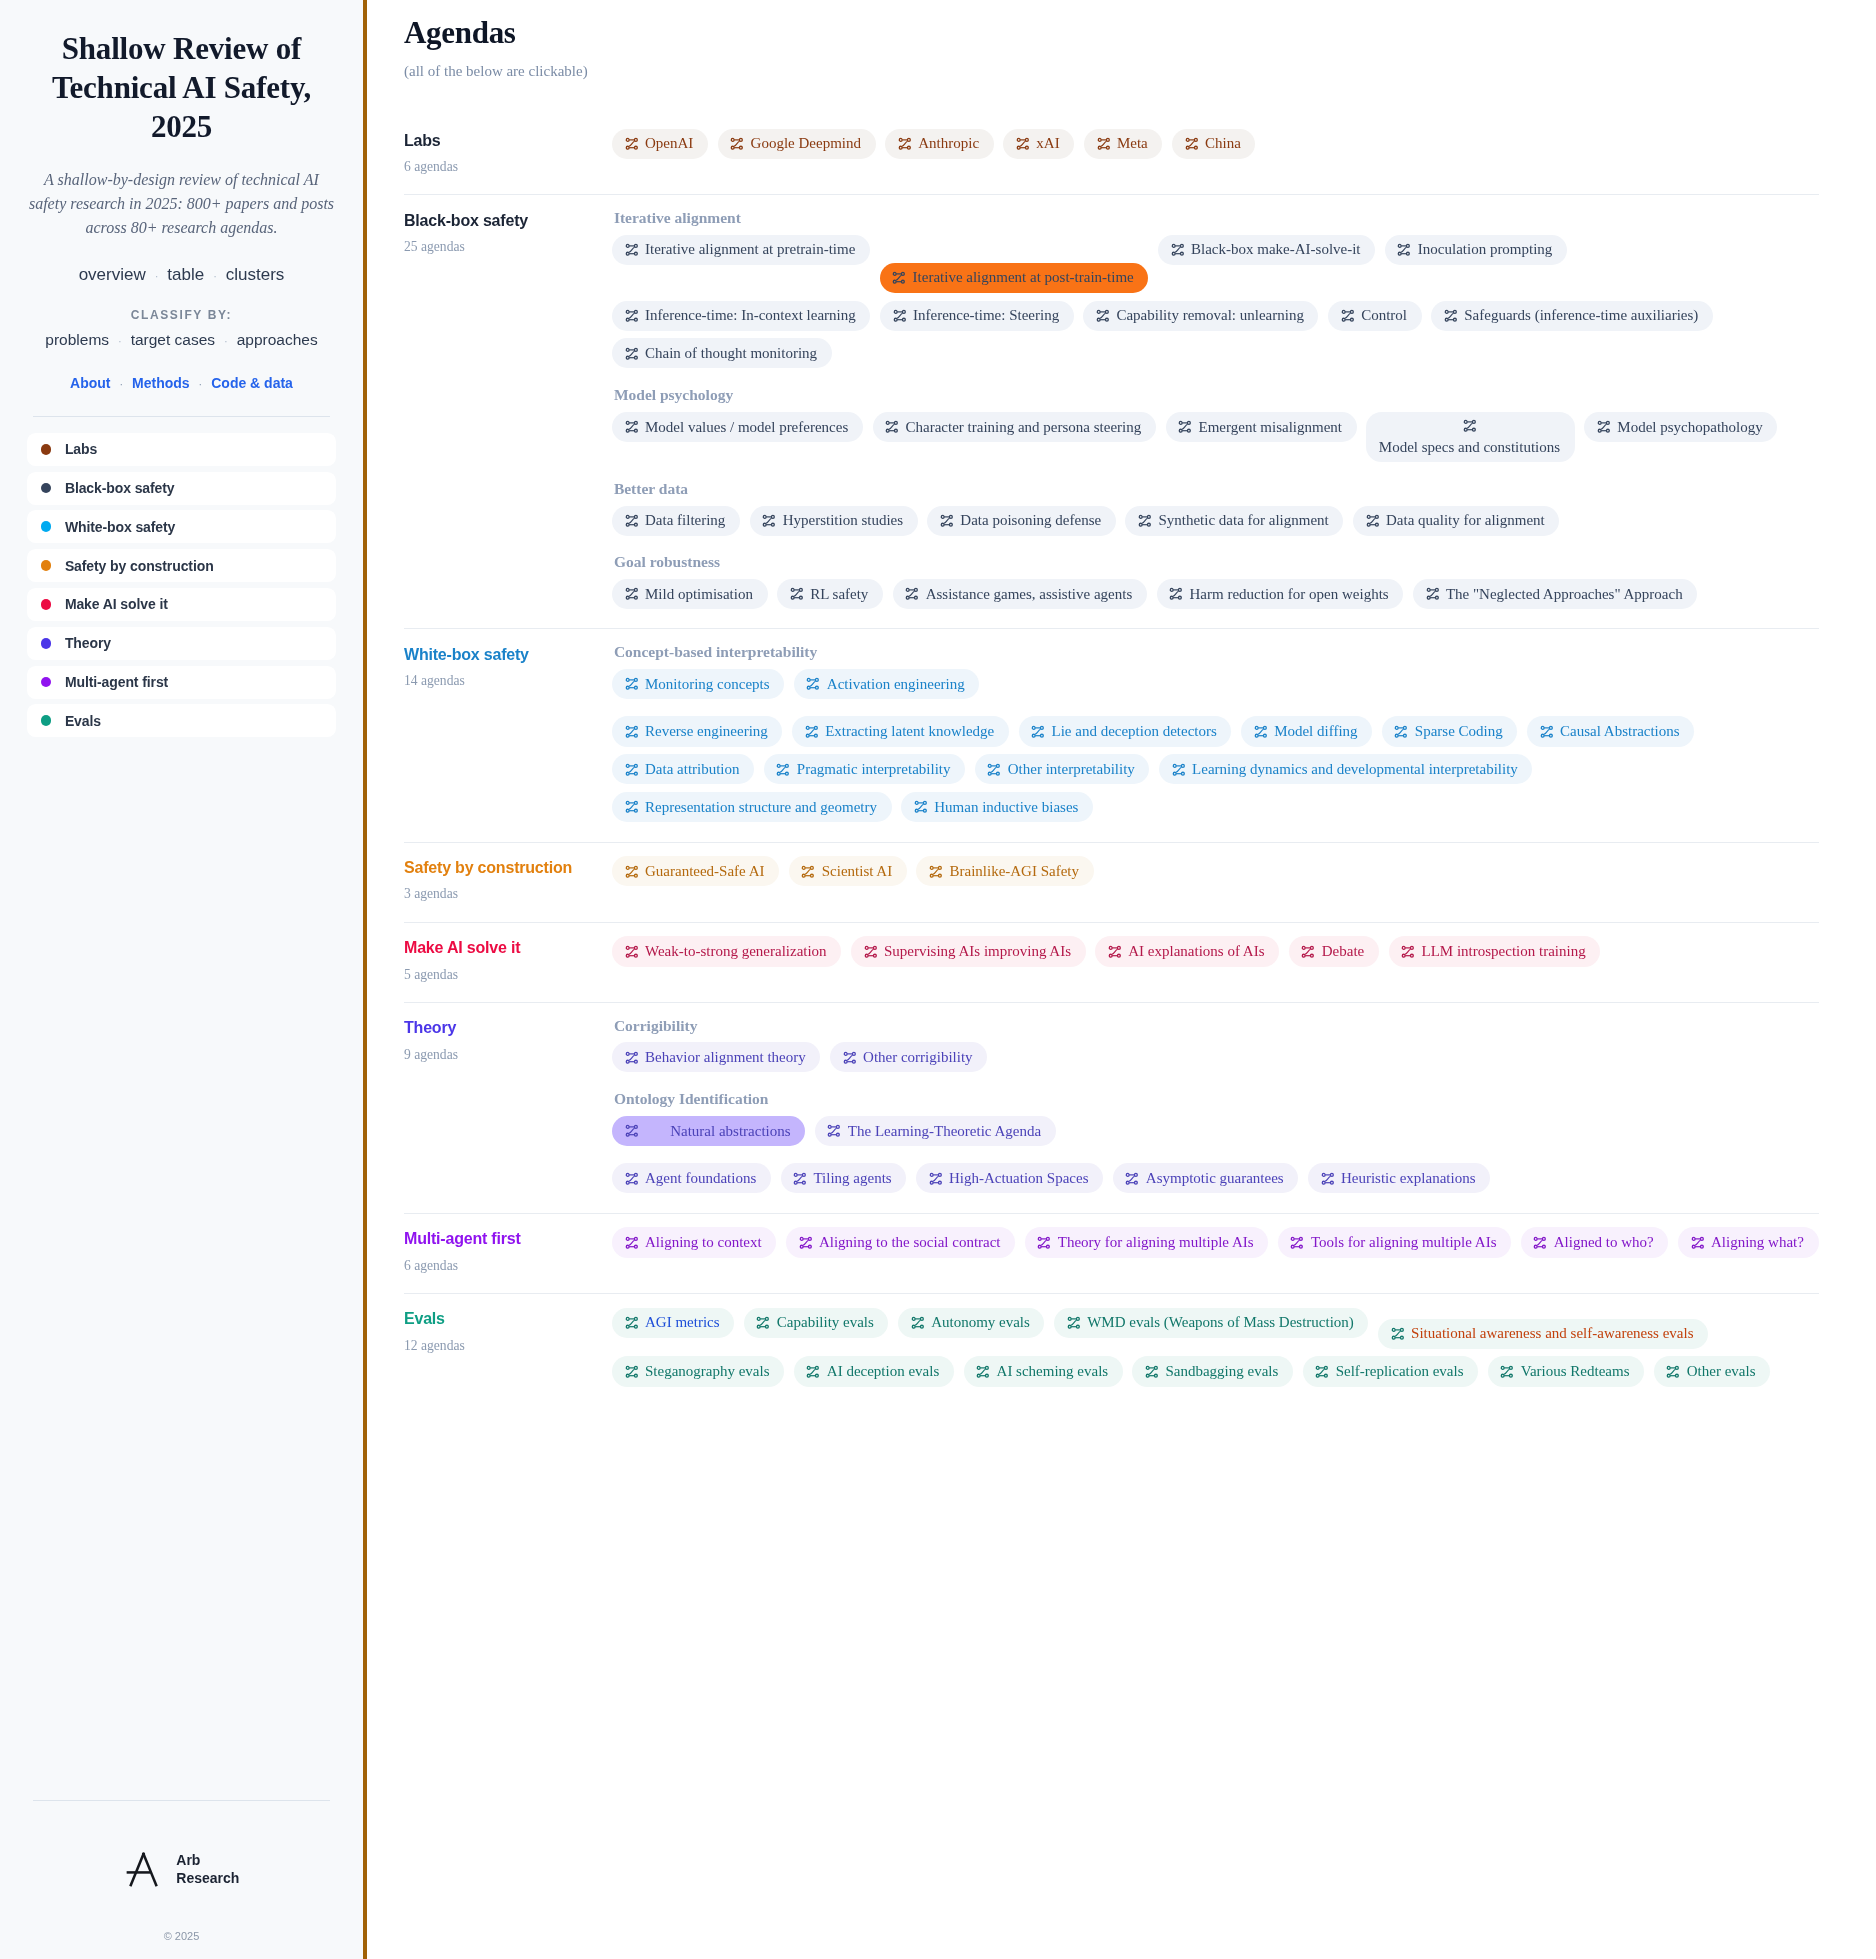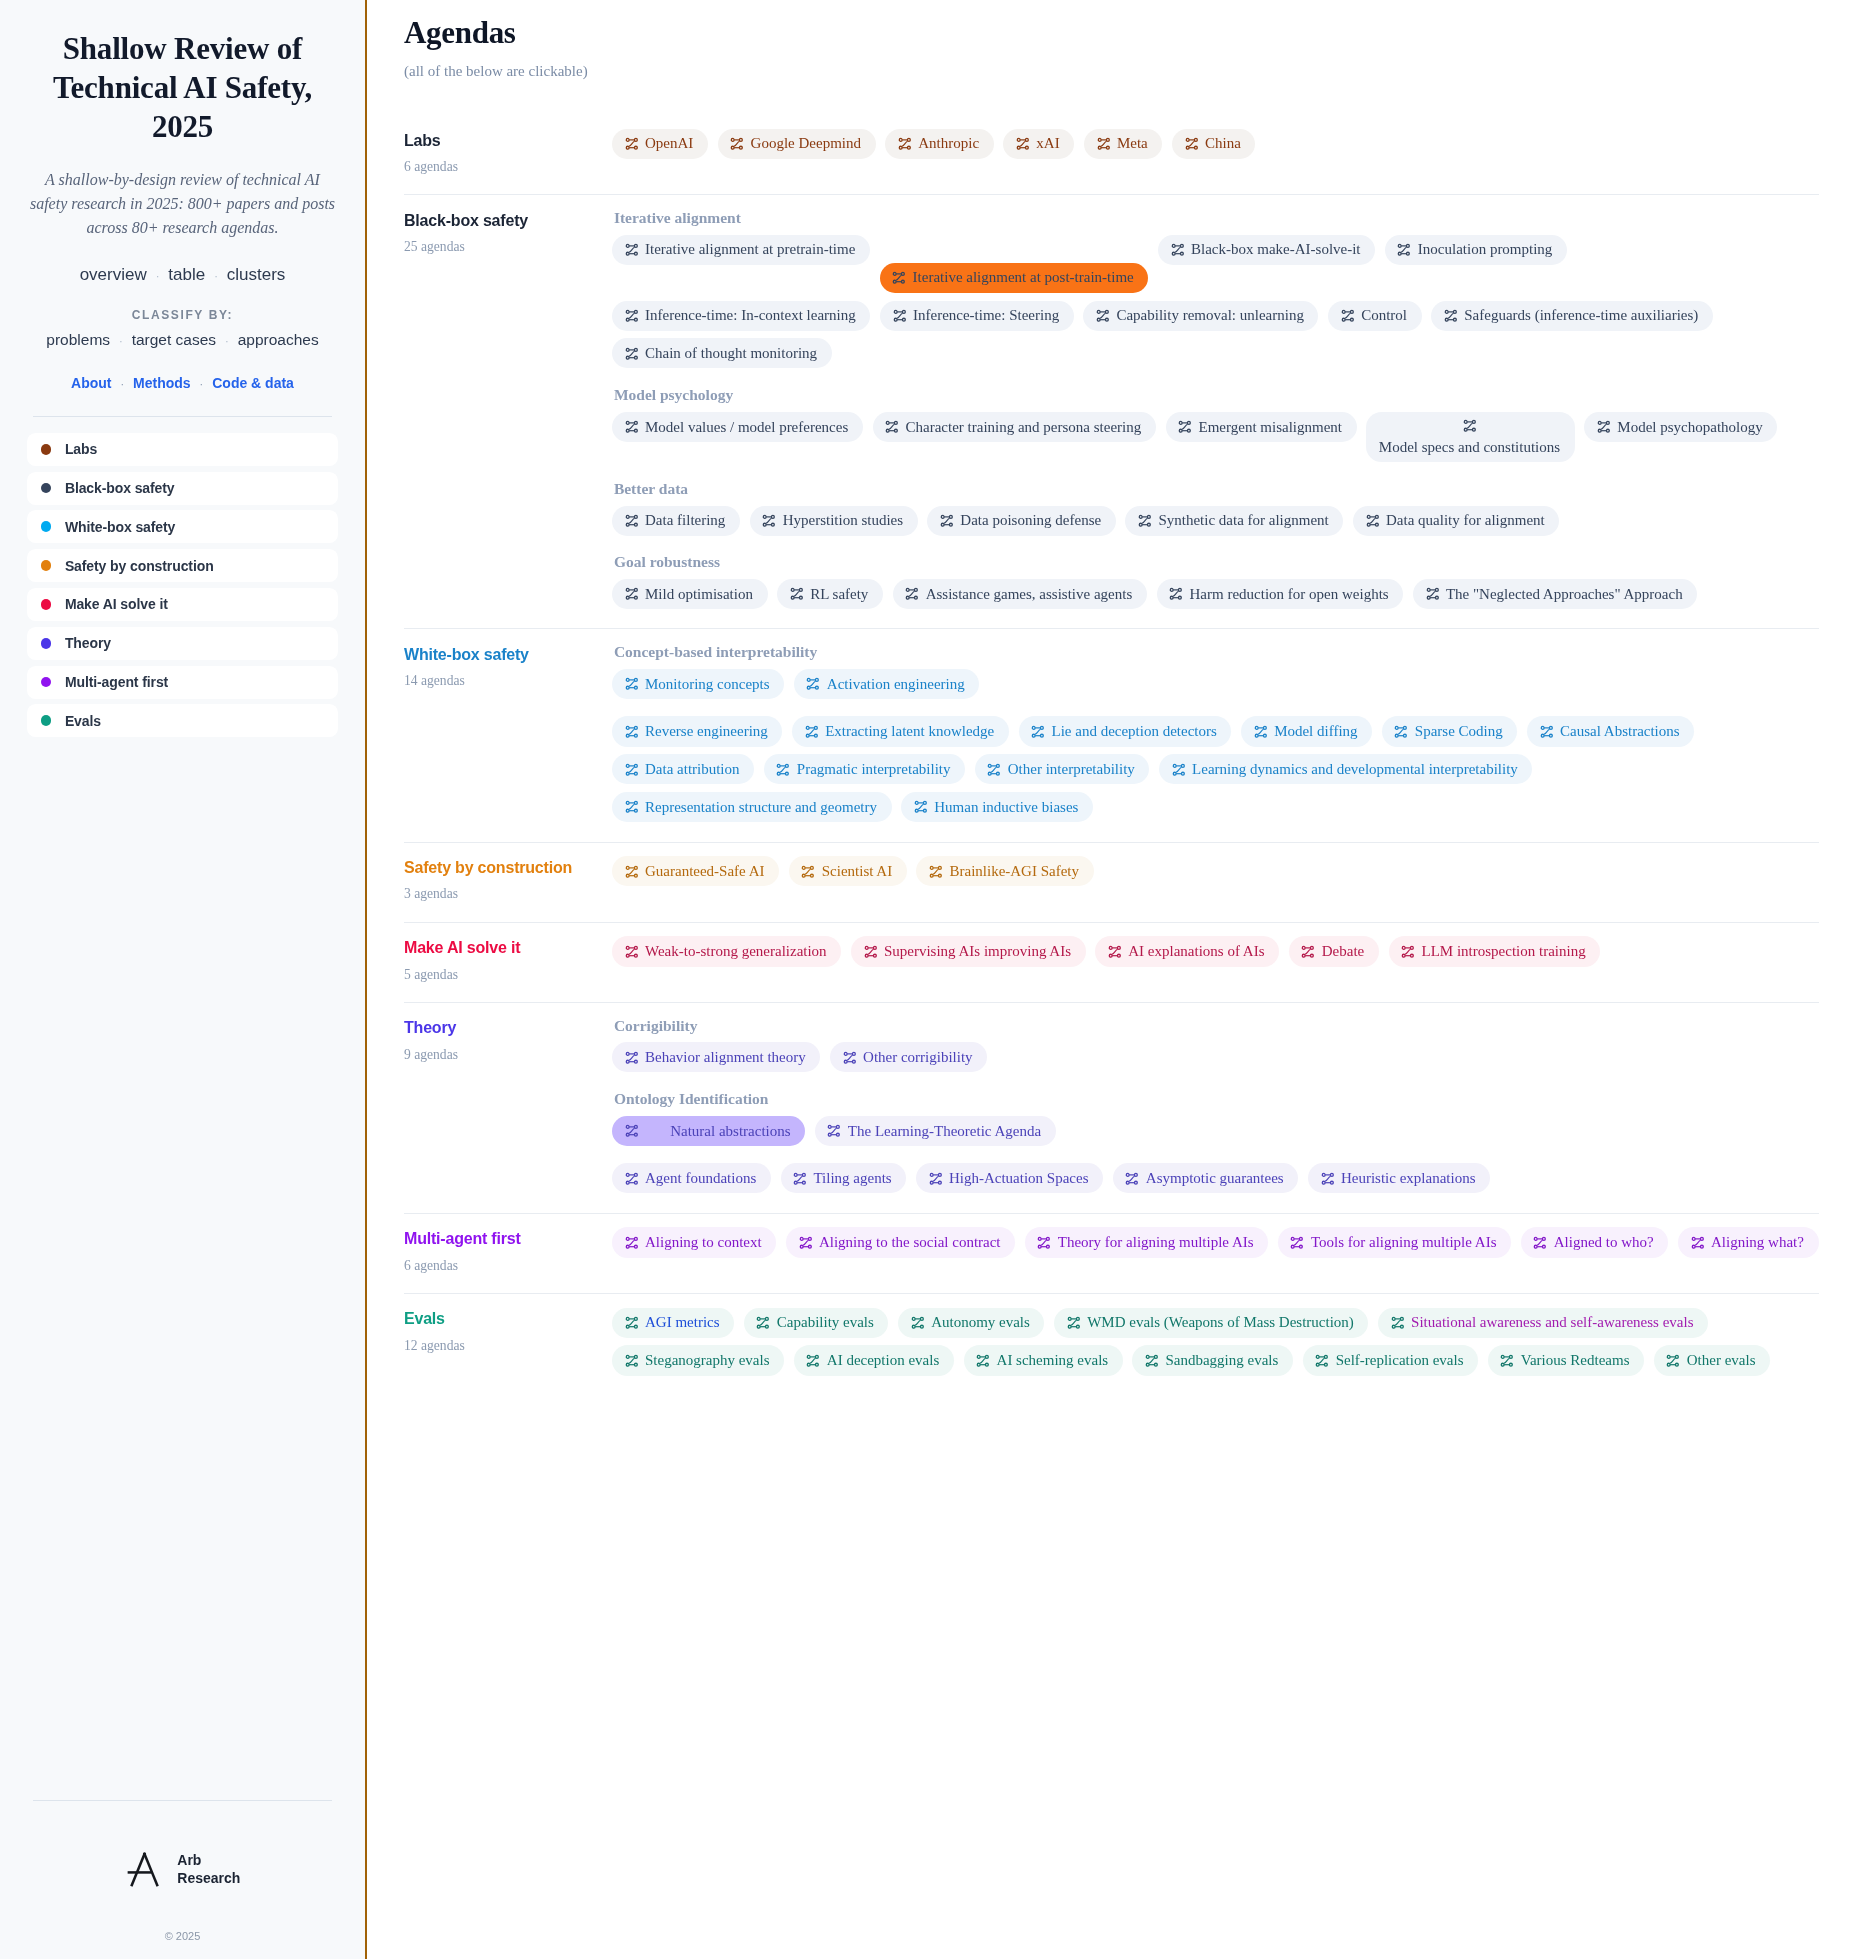--- a/index.html
+++ b/index.html
@@ -19,21 +19,21 @@
     display: flex;
     overflow: hidden;
   }
 
   
   .sidebar {
     width: 367px;
     min-width: 367px;
     height: 1959px;
     background: #f7f9fb;
-    border-right: 2px solid #a16207;
+    border-right: 4px solid #a16207;
     padding: 21.3px 27px 0 27px;
     display: flex;
     flex-direction: column;
     position: relative;
   }
 
   .site-title {
     font-family: "Liberation Serif", serif;
     font-weight: 700;
     font-size: 31px;
@@ -1475,21 +1475,21 @@
                       <circle cx="12.8" cy="3.4" r="1.7" fill="none" stroke="#11776a" stroke-width="1.5"></circle>
                       <circle cx="3.2" cy="12.6" r="1.7" fill="none" stroke="#11776a" stroke-width="1.5"></circle>
                       <circle cx="12.8" cy="12.6" r="1.7" fill="none" stroke="#11776a" stroke-width="1.5"></circle>
                       <path d="M5 3.4 H11" stroke="#11776a" stroke-width="1.4" fill="none"></path>
                       <path d="M5 12.6 H11" stroke="#11776a" stroke-width="1.4" fill="none"></path>
                       <path d="M11.2 5.1 C8.5 6.4 7.5 9.6 4.8 10.9" stroke="#11776a" stroke-width="1.4" fill="none"></path>
                     </svg>
                   </span>
                   <span>WMD evals (Weapons of Mass Destruction)</span>
                 </a>
-                <a class="tag" style="background: rgb(238, 247, 245); color: #a21caf;">
+                <a class="tag" style="background: rgb(238, 247, 245); color: #c2410c; margin-top: 11px;">
                   <span class="tico">
                     <svg viewBox="0 0 16 16" aria-hidden="true">
                       <circle cx="3.2" cy="3.4" r="1.7" fill="none" stroke="#11776a" stroke-width="1.5"></circle>
                       <circle cx="12.8" cy="3.4" r="1.7" fill="none" stroke="#11776a" stroke-width="1.5"></circle>
                       <circle cx="3.2" cy="12.6" r="1.7" fill="none" stroke="#11776a" stroke-width="1.5"></circle>
                       <circle cx="12.8" cy="12.6" r="1.7" fill="none" stroke="#11776a" stroke-width="1.5"></circle>
                       <path d="M5 3.4 H11" stroke="#11776a" stroke-width="1.4" fill="none"></path>
                       <path d="M5 12.6 H11" stroke="#11776a" stroke-width="1.4" fill="none"></path>
                       <path d="M11.2 5.1 C8.5 6.4 7.5 9.6 4.8 10.9" stroke="#11776a" stroke-width="1.4" fill="none"></path>
                     </svg>

